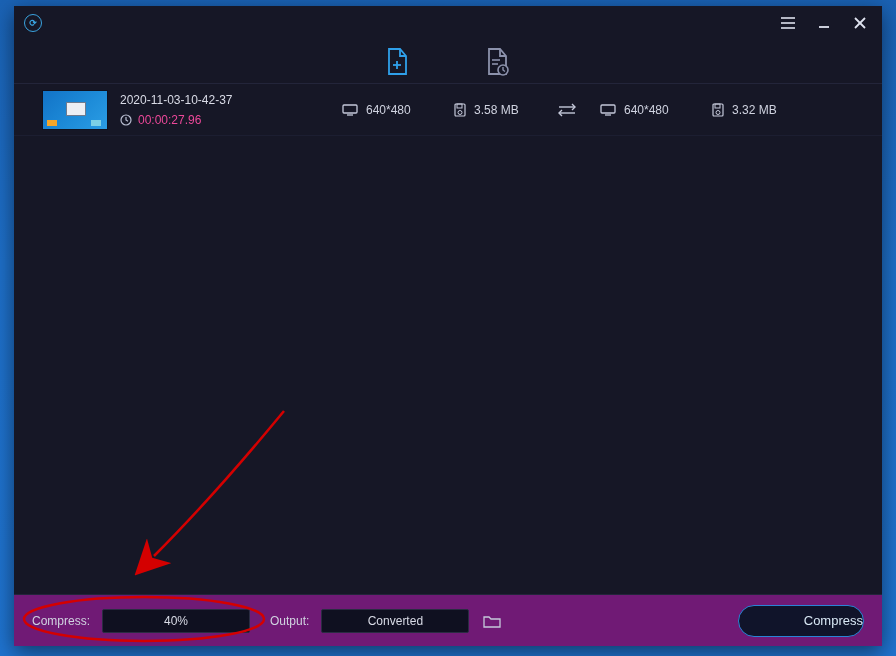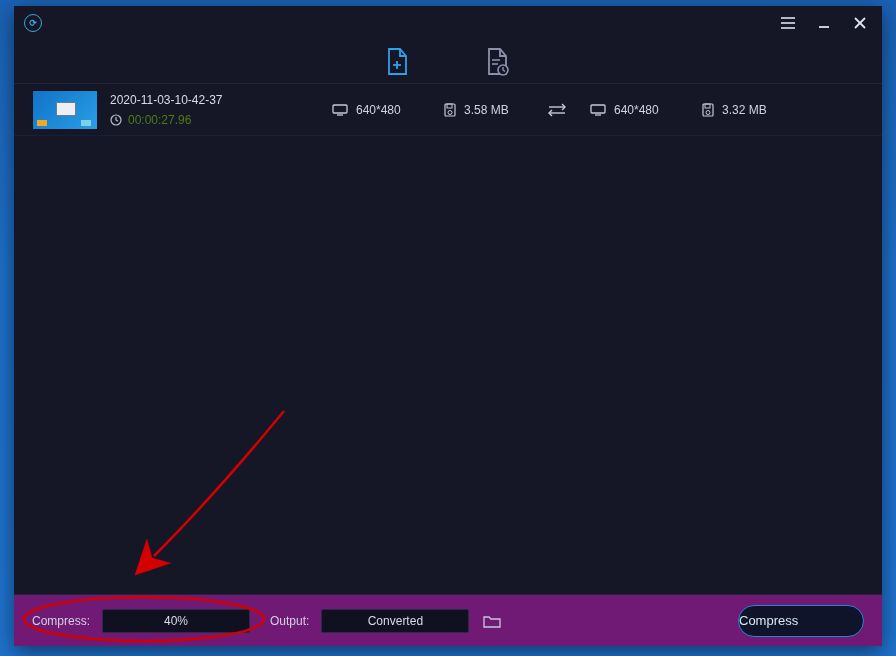--- a/index.html
+++ b/index.html
@@ -59,21 +59,21 @@
     width: 36px; height: 36px;
     cursor: pointer;
   }
   .tab-btn svg { display: block; }
   
   .list { flex: 1; overflow: hidden; }
   .row {
     display: flex;
     align-items: center;
     height: 52px;
-    padding: 0 18px;
+    padding: 0 28px;
     gap: 12px;
     border-bottom: 1px solid #1c1e31;
   }
   .thumb {
     width: 66px; height: 40px;
     background: linear-gradient(135deg,#1273c7 0%,#1d8bd8 55%,#2b9de4 100%);
     position: relative;
     border: 1px solid #0f1220;
   }
   .thumb::before {
@@ -86,21 +86,21 @@
   .thumb::after {
     content: "";
     position: absolute;
     left: 4px; bottom: 3px;
     width: 10px; height: 6px;
     background: #f4a62a;
     box-shadow: 44px 0 0 #7dd1e6;
   }
   .meta { display: flex; flex-direction: column; gap: 6px; width: 210px; }
   .meta .name { color: #d9dbe6; font-size: 12px; }
-  .meta .time { display: flex; align-items: center; gap: 6px; color: #4d7c0f; }
+  .meta .time { display: flex; align-items: center; gap: 6px; color: #ec4899; }
   .meta .time svg { display: block; }
   .kv {
     display: flex; align-items: center; gap: 8px;
     color: #d0d3e0; font-size: 12px;
   }
   .kv svg { display: block; }
   .kv.res { width: 100px; }
   .kv.size { width: 80px; }
   .swap { width: 42px; display:flex; align-items:center; justify-content:center; }
   .swap svg { display:block; }
@@ -134,21 +134,21 @@
     cursor: pointer;
   }
   .bb-spacer { flex: 1; }
   .bb-action {
     background: #10142a;
     border: 1.5px solid #2a84d6;
     color: #d9e8f5;
     border-radius: 18px;
     height: 32px;
     width: 126px;
-    display:flex; align-items:center; justify-content:flex-start;
+    display:flex; align-items:center; justify-content:flex-end;
     font-size: 13px;
     cursor: pointer;
   }
   
   .annot {
     position: absolute;
     pointer-events: none;
     left: 0; top: 0; width: 100%; height: 100%;
   }
 </style>

